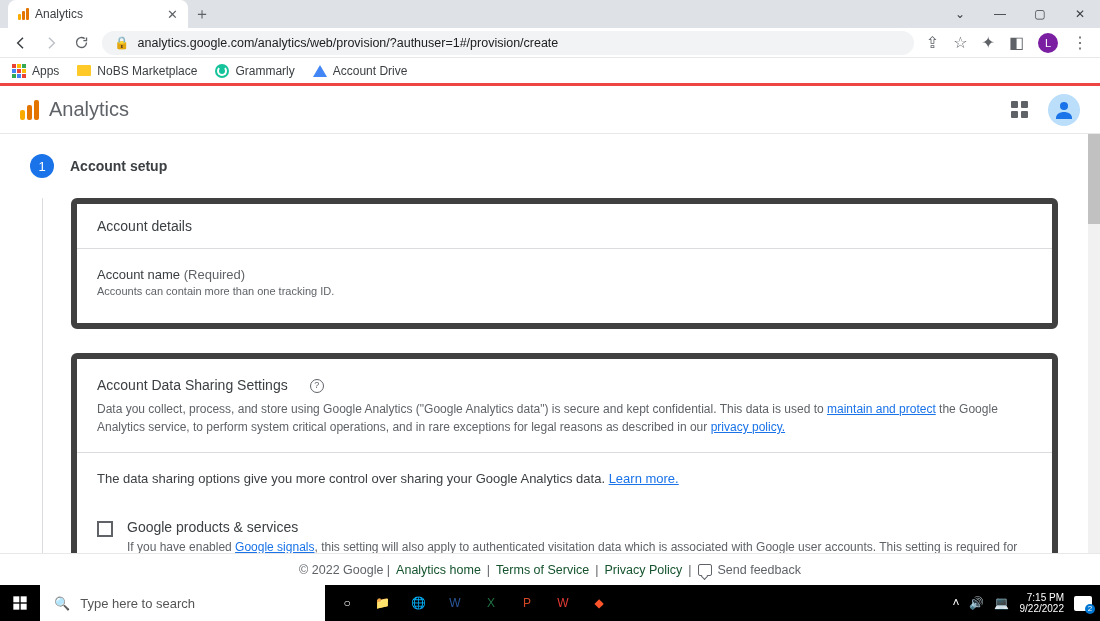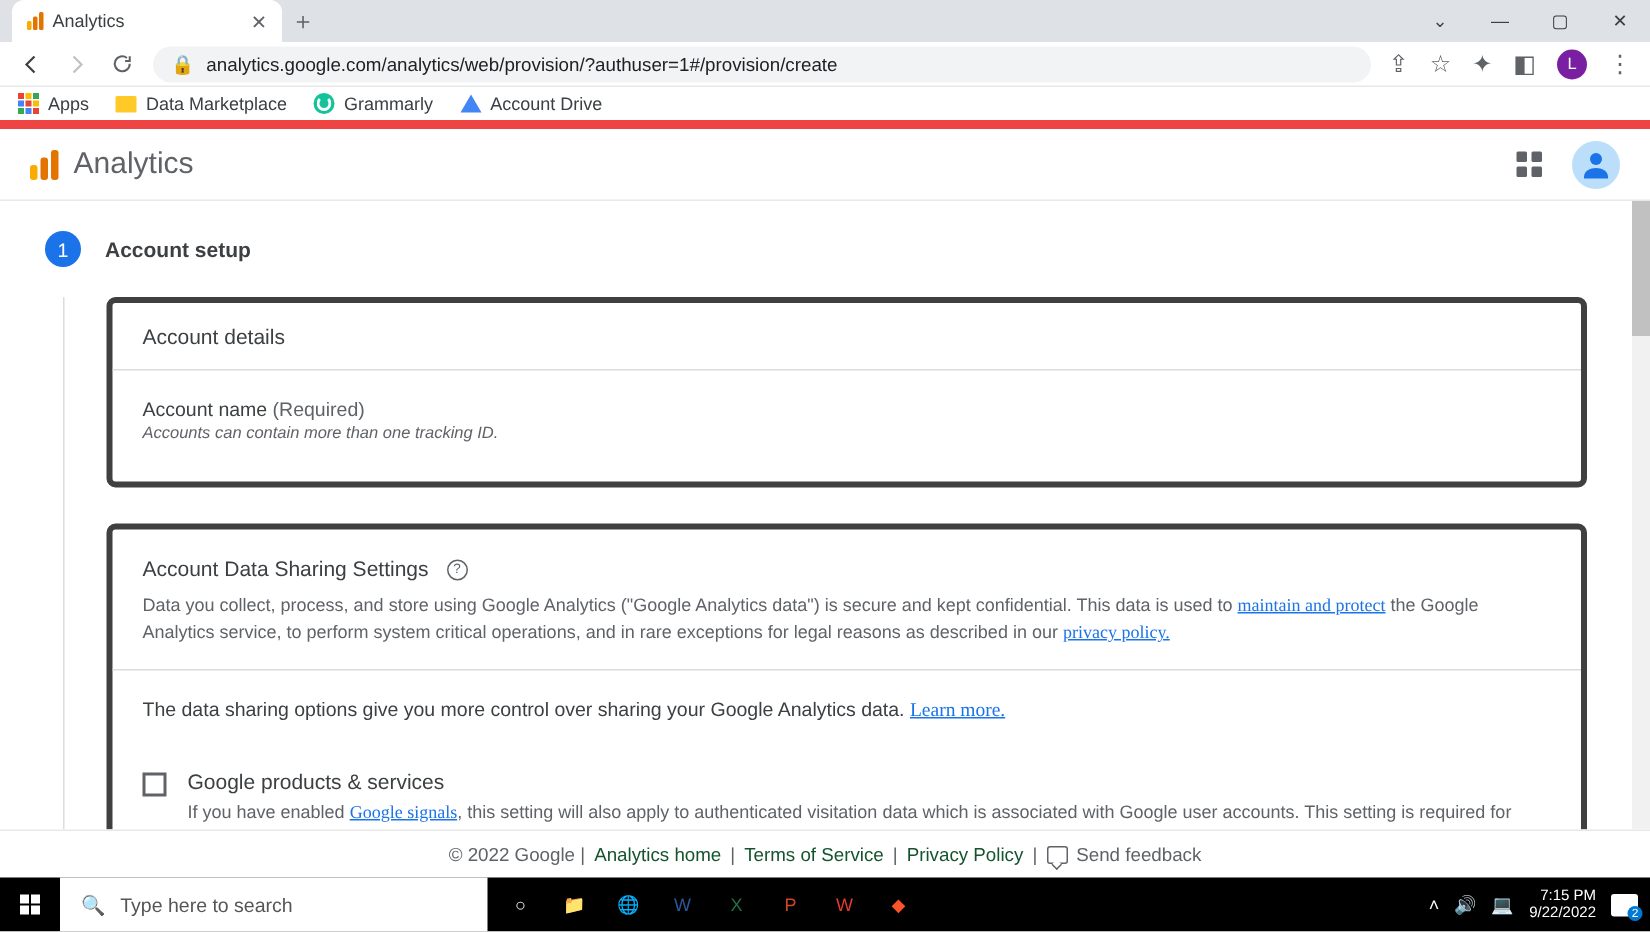--- a/index.html
+++ b/index.html
@@ -15,21 +15,21 @@
   .tab-close{ margin-left:auto; color:#5f6368; font-size:13px;}
   .newtab { width:28px; height:28px; display:flex; align-items:center; justify-content:center; color:#5f6368; font-size:16px;}
   .win-controls { margin-left:auto; display:flex; gap:0;}
   .win-controls div{ width:40px; height:28px; display:flex; align-items:center; justify-content:center; color:#3c4043; font-size:12px;}
   .addr-bar { height:30px; background:#fff; display:flex; align-items:center; padding:0 12px; gap:12px; border-bottom:1px solid #e8e8e8;}
   .nav-icn { color:#5f6368; display:flex; align-items:center; justify-content:center; width:18px;}
   .addr-field { flex:1; display:flex; align-items:center; background:#f1f3f4; border-radius:14px; height:24px; padding:0 12px; font-size:12.5px; color:#202124; gap:8px;}
   .lock { color:#5f6368;}
   .addr-actions { display:flex; gap:14px; align-items:center; color:#5f6368;}
   .avatar-chip{ width:20px;height:20px;border-radius:50%;background:#7b1fa2;color:#fff;font-size:11px;display:flex;align-items:center;justify-content:center;}
-  .bookmarks { height:28px; background:#fff; display:flex; align-items:center; padding:0 12px; gap:18px; font-size:12px; color:#3c4043; border-bottom:6px solid #ef4444;}
+  .bookmarks { height:28px; background:#fff; display:flex; align-items:center; padding:0 12px; gap:18px; font-size:12px; color:#3c4043; border-bottom:3px solid #ef4444;}
   .bm-item{display:flex;align-items:center;gap:6px;}
   .apps-icn{display:grid;grid-template-columns:repeat(3,4px);grid-template-rows:repeat(3,4px);gap:1px;}
   .apps-icn span{background:#ea4335;width:4px;height:4px;}
   .apps-icn span:nth-child(2){background:#fbbc04;}
   .apps-icn span:nth-child(3){background:#34a853;}
   .apps-icn span:nth-child(4){background:#4285f4;}
   .apps-icn span:nth-child(5){background:#ea4335;}
   .apps-icn span:nth-child(6){background:#fbbc04;}
   .apps-icn span:nth-child(7){background:#34a853;}
   .apps-icn span:nth-child(8){background:#4285f4;}
@@ -54,30 +54,30 @@
   .user-avatar svg{width:24px;height:24px;fill:#1a73e8;}
   
   .viewport{position:absolute;top:134px;left:0;right:0;bottom:68px;overflow:hidden;}
   .scrollbar-track{position:absolute;right:0;top:0;bottom:0;width:12px;background:#f1f1f1;}
   .scrollbar-thumb{position:absolute;right:0;top:0;width:12px;height:90px;background:#c1c1c1;border-radius:0;}
   .content{padding:20px 30px 20px 30px; margin-right:12px;}
   .step-head{display:flex;align-items:center;gap:16px;margin-bottom:20px;}
   .step-num{width:24px;height:24px;border-radius:50%;background:#1a73e8;color:#fff;display:flex;align-items:center;justify-content:center;font-size:13px;font-weight:500;}
   .step-title{font-size:14px;font-weight:600;color:#3c4043;}
   .step-body{border-left:1px solid #dadce0;margin-left:12px;padding-left:28px;}
-  .card{border:4px solid #404040;border-radius:6px;margin-bottom:24px;}
+  .card{border:6px solid #404040;border-radius:6px;margin-bottom:24px;}
   .card-title{font-size:14px;color:#3c4043;padding:14px 20px;border-bottom:1px solid #dadce0;}
   .card-body{padding:18px 20px;}
   .label-row{font-size:13px;color:#3c4043;}
-  .hint{font-size:11px;color:#5f6368;margin:3px 0 8px;font-style:italic;}
+  .hint{font-size:11px;color:#5f6368;margin:3px 0 8px;}
   .acct-input{width:210px;height:26px;border:1px solid #c5221f;padding:0 8px;font-size:12px;color:#5f6368;outline:none;}
   .card-body2{padding:16px 20px;font-size:12px;color:#5f6368;line-height:1.5;}
-  .subhead{font-size:14px;color:#3c4043;margin-bottom:4px;display:flex;align-items:center;gap:12px;}
+  .subhead{font-size:14px;color:#3c4043;margin-bottom:4px;display:flex;align-items:center;gap:22px;}
   .help-icn{width:14px;height:14px;border:1.5px solid #5f6368;border-radius:50%;display:inline-flex;align-items:center;justify-content:center;font-size:9px;color:#5f6368;}
-  .lnk{color:#1a73e8;text-decoration:underline;font-family:Liberation Serif, serif;}
+  .lnk{color:#1a73e8;text-decoration:underline;}
   .divider{border-top:1px solid #dadce0;}
   .opt-row{display:flex;gap:14px;padding:14px 20px;}
   .chk{width:16px;height:16px;border:2px solid #5f6368;margin-top:2px;flex-shrink:0;}
   .opt-title{font-size:14px;color:#3c4043;margin-bottom:3px;}
   .opt-text{font-size:12px;color:#5f6368;line-height:1.55;}
   
   .footer{position:absolute;left:0;right:0;bottom:36px;height:32px;display:flex;align-items:center;justify-content:center;font-size:12.5px;color:#5f6368;gap:6px;border-top:1px solid #e8e8e8;background:#fff;}
   .footer .flnk{color:#14532d;}
   .fb-icn{display:inline-flex;width:14px;height:12px;border:1.5px solid #5f6368;border-radius:2px;position:relative;}
   .fb-icn::after{content:"";position:absolute;left:3px;bottom:-4px;width:4px;height:4px;background:#fff;border-left:1.5px solid #5f6368;border-bottom:1.5px solid #5f6368;transform:rotate(-45deg);}
@@ -156,21 +156,21 @@
         <span></span>
         <span></span>
         <span></span>
         <span></span>
         <span></span>
       </span>
       <span>Apps</span>
     </div>
   <div class="bm-item">
       <span class="folder-icn"></span>
-      <span>Data Marketplace</span>
+      <span>NoBS Marketplace</span>
     </div>
   <div class="bm-item">
       <span class="grammarly-icn"></span>
       <span>Grammarly</span>
     </div>
   <div class="bm-item">
       <span class="gdrive-icn"></span>
       <span>Account Drive</span>
     </div>
 </div>

